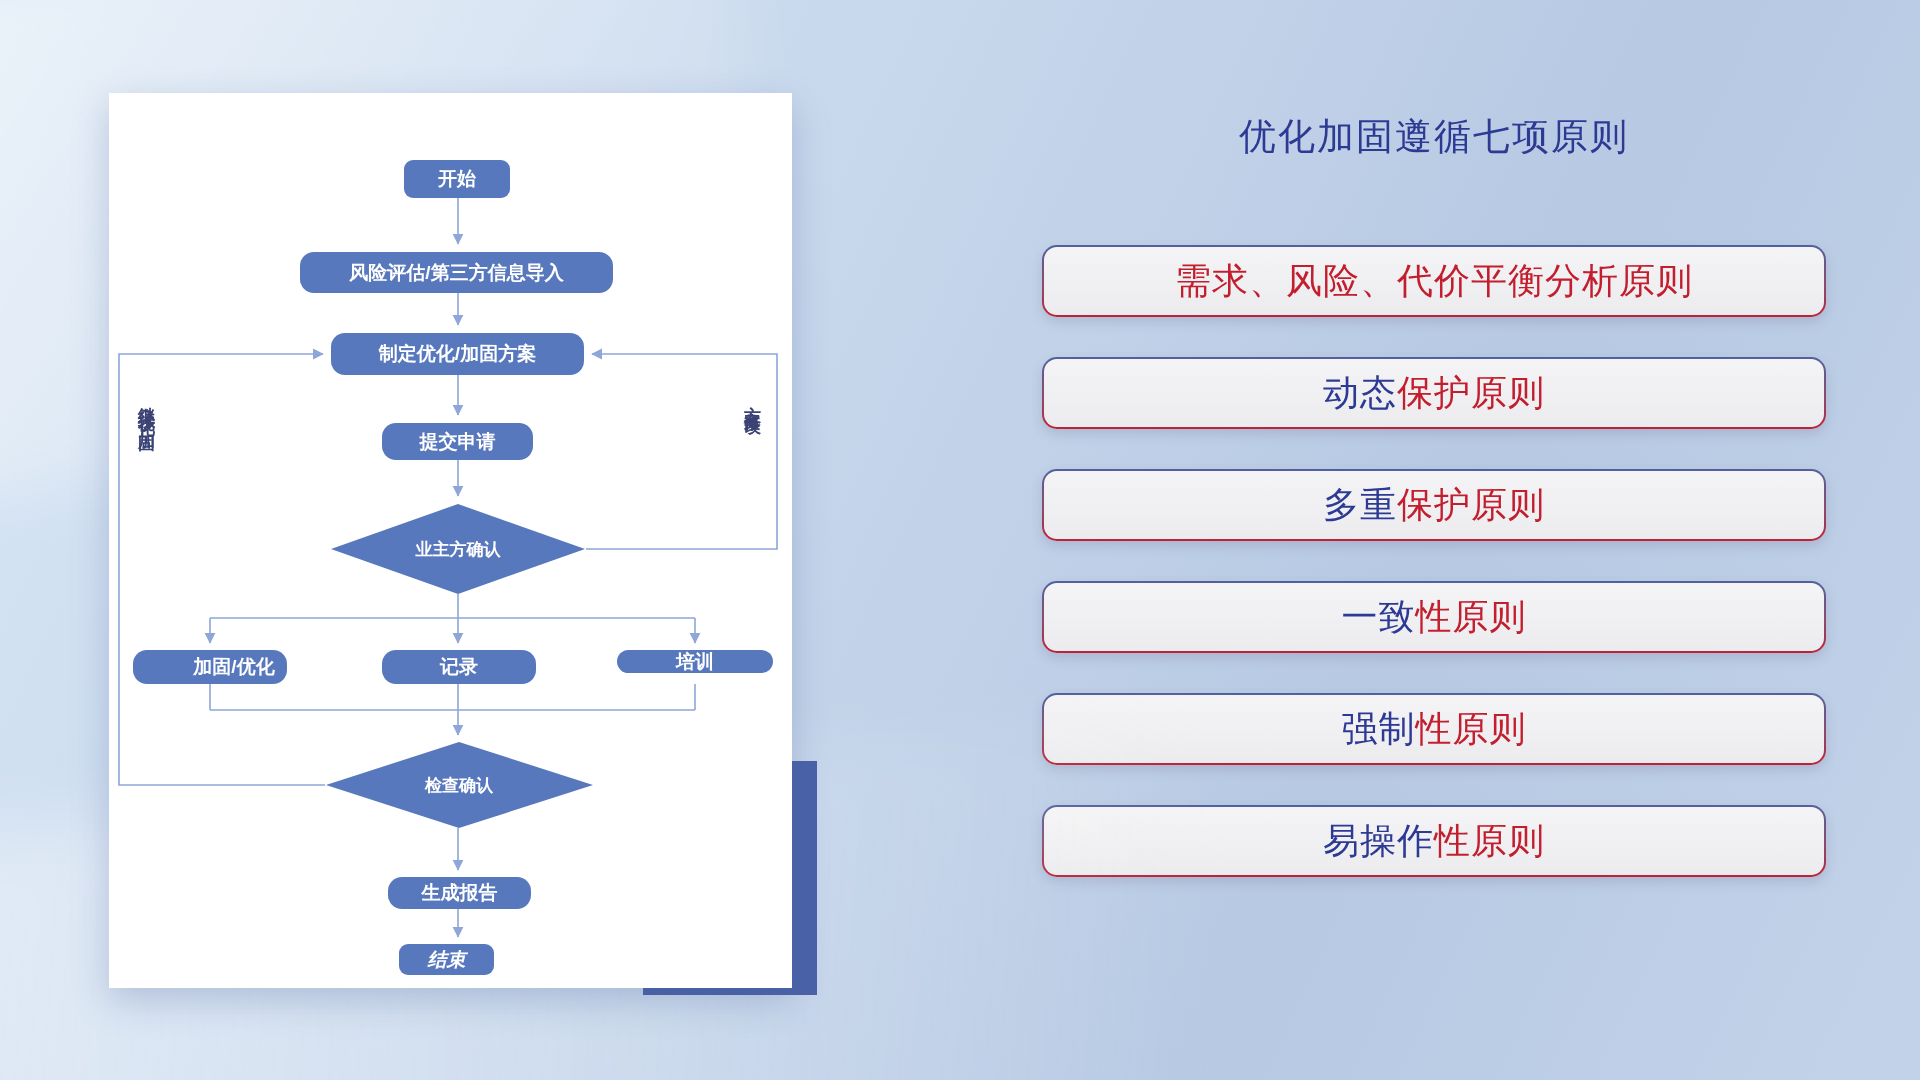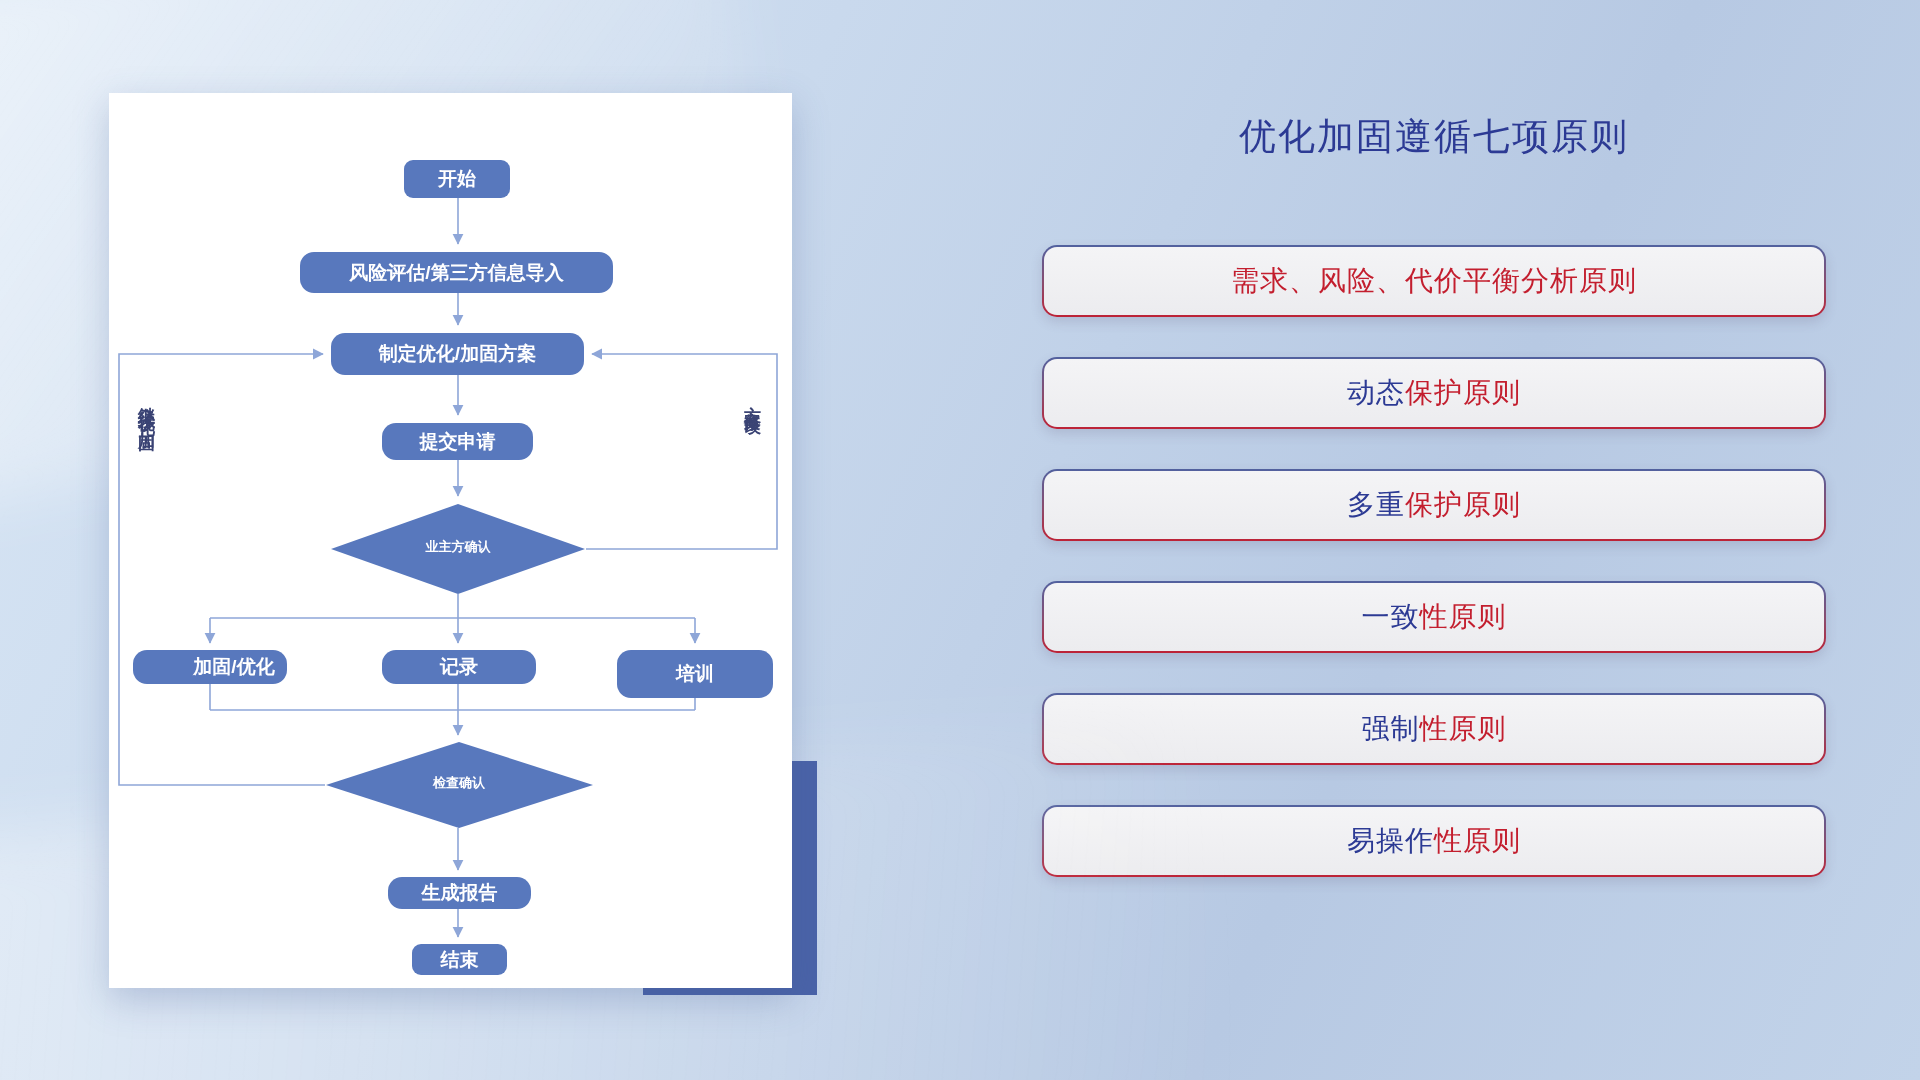--- a/index.html
+++ b/index.html
@@ -35,21 +35,21 @@
 
   .node {
     position:absolute; background:#5878bd; color:#ffffff;
     display:flex; align-items:center; justify-content:center;
     font-weight:bold; font-size:19px; border-radius:14px; white-space:nowrap;
     z-index:3;
   }
   .node.rounded { border-radius:9px; }
 
   .diamond-label {
-    position:absolute; color:#ffffff; font-weight:bold; font-size:13px;
+    position:absolute; color:#ffffff; font-weight:bold; font-size:17px;
     text-align:center; z-index:4; white-space:nowrap;
   }
 
   .v-label {
     position:absolute; writing-mode:vertical-rl; text-orientation:mixed;
     font-size:17px; font-weight:bold; color:#3a4374; letter-spacing:4px;
     z-index:4;
   }
 
   
@@ -64,21 +64,21 @@
   }
   .pill {
     height:72px; border-radius:15px; padding:2px;
     background: linear-gradient(180deg, #51619f 0%, #8d4a6b 55%, #bd2236 100%);
     box-shadow: 0 5px 12px rgba(90,80,110,0.18);
   }
   .pill-inner {
     width:100%; height:100%; border-radius:13px;
     background: linear-gradient(180deg, #f4f4f6 0%, #ececef 100%);
     display:flex; align-items:center; justify-content:center;
-    font-size:28px; letter-spacing:1px;
+    font-size:36px; letter-spacing:1px;
   }
   .seg-blue { color:#2c3a94; }
   .seg-red  { color:#c31e2e; }
 </style>
 </head>
 <body>
 
 <div class="stage">
 
   <div class="shadow-block"></div>
@@ -131,27 +131,27 @@
     <div class="node" style="left:222px; top:240px; width:253px; height:42px;">制定优化/加固方案</div>
 
     <div class="node" style="left:273px; top:330px; width:151px; height:37px;">提交申请</div>
 
     <div class="diamond-label" style="left:269px; top:445px; width:160px;">业主方确认</div>
 
     <div class="node" style="left:24px; top:557px; width:154px; height:34px;padding-left:48px;">加固/优化</div>
 
     <div class="node" style="left:273px; top:557px; width:154px; height:34px;">记录</div>
 
-    <div class="node" style="left:508px; top:557px; width:156px; height:48px;">培训</div>
+    <div class="node" style="left:508px; top:557px; width:156px; height:23px;">培训</div>
 
     <div class="diamond-label" style="left:270px; top:681px; width:160px;">检查确认</div>
 
     <div class="node" style="left:279px; top:784px; width:143px; height:32px;">生成报告</div>
 
-    <div class="node rounded" style="left:303px; top:851px; width:95px; height:31px;">结束</div>
+    <div class="node rounded" style="left:290px; top:851px; width:95px; height:31px;font-style:italic;">结束</div>
 
     <div class="v-label" style="left:26px; top:300px; height:190px;">继续优化/加固</div>
 
     <div class="v-label" style="left:632px; top:300px; height:130px;">方案修改</div>
   </div>
 
   <div class="title">优化加固遵循七项原则</div>
 
   <div class="pill-list">
 

